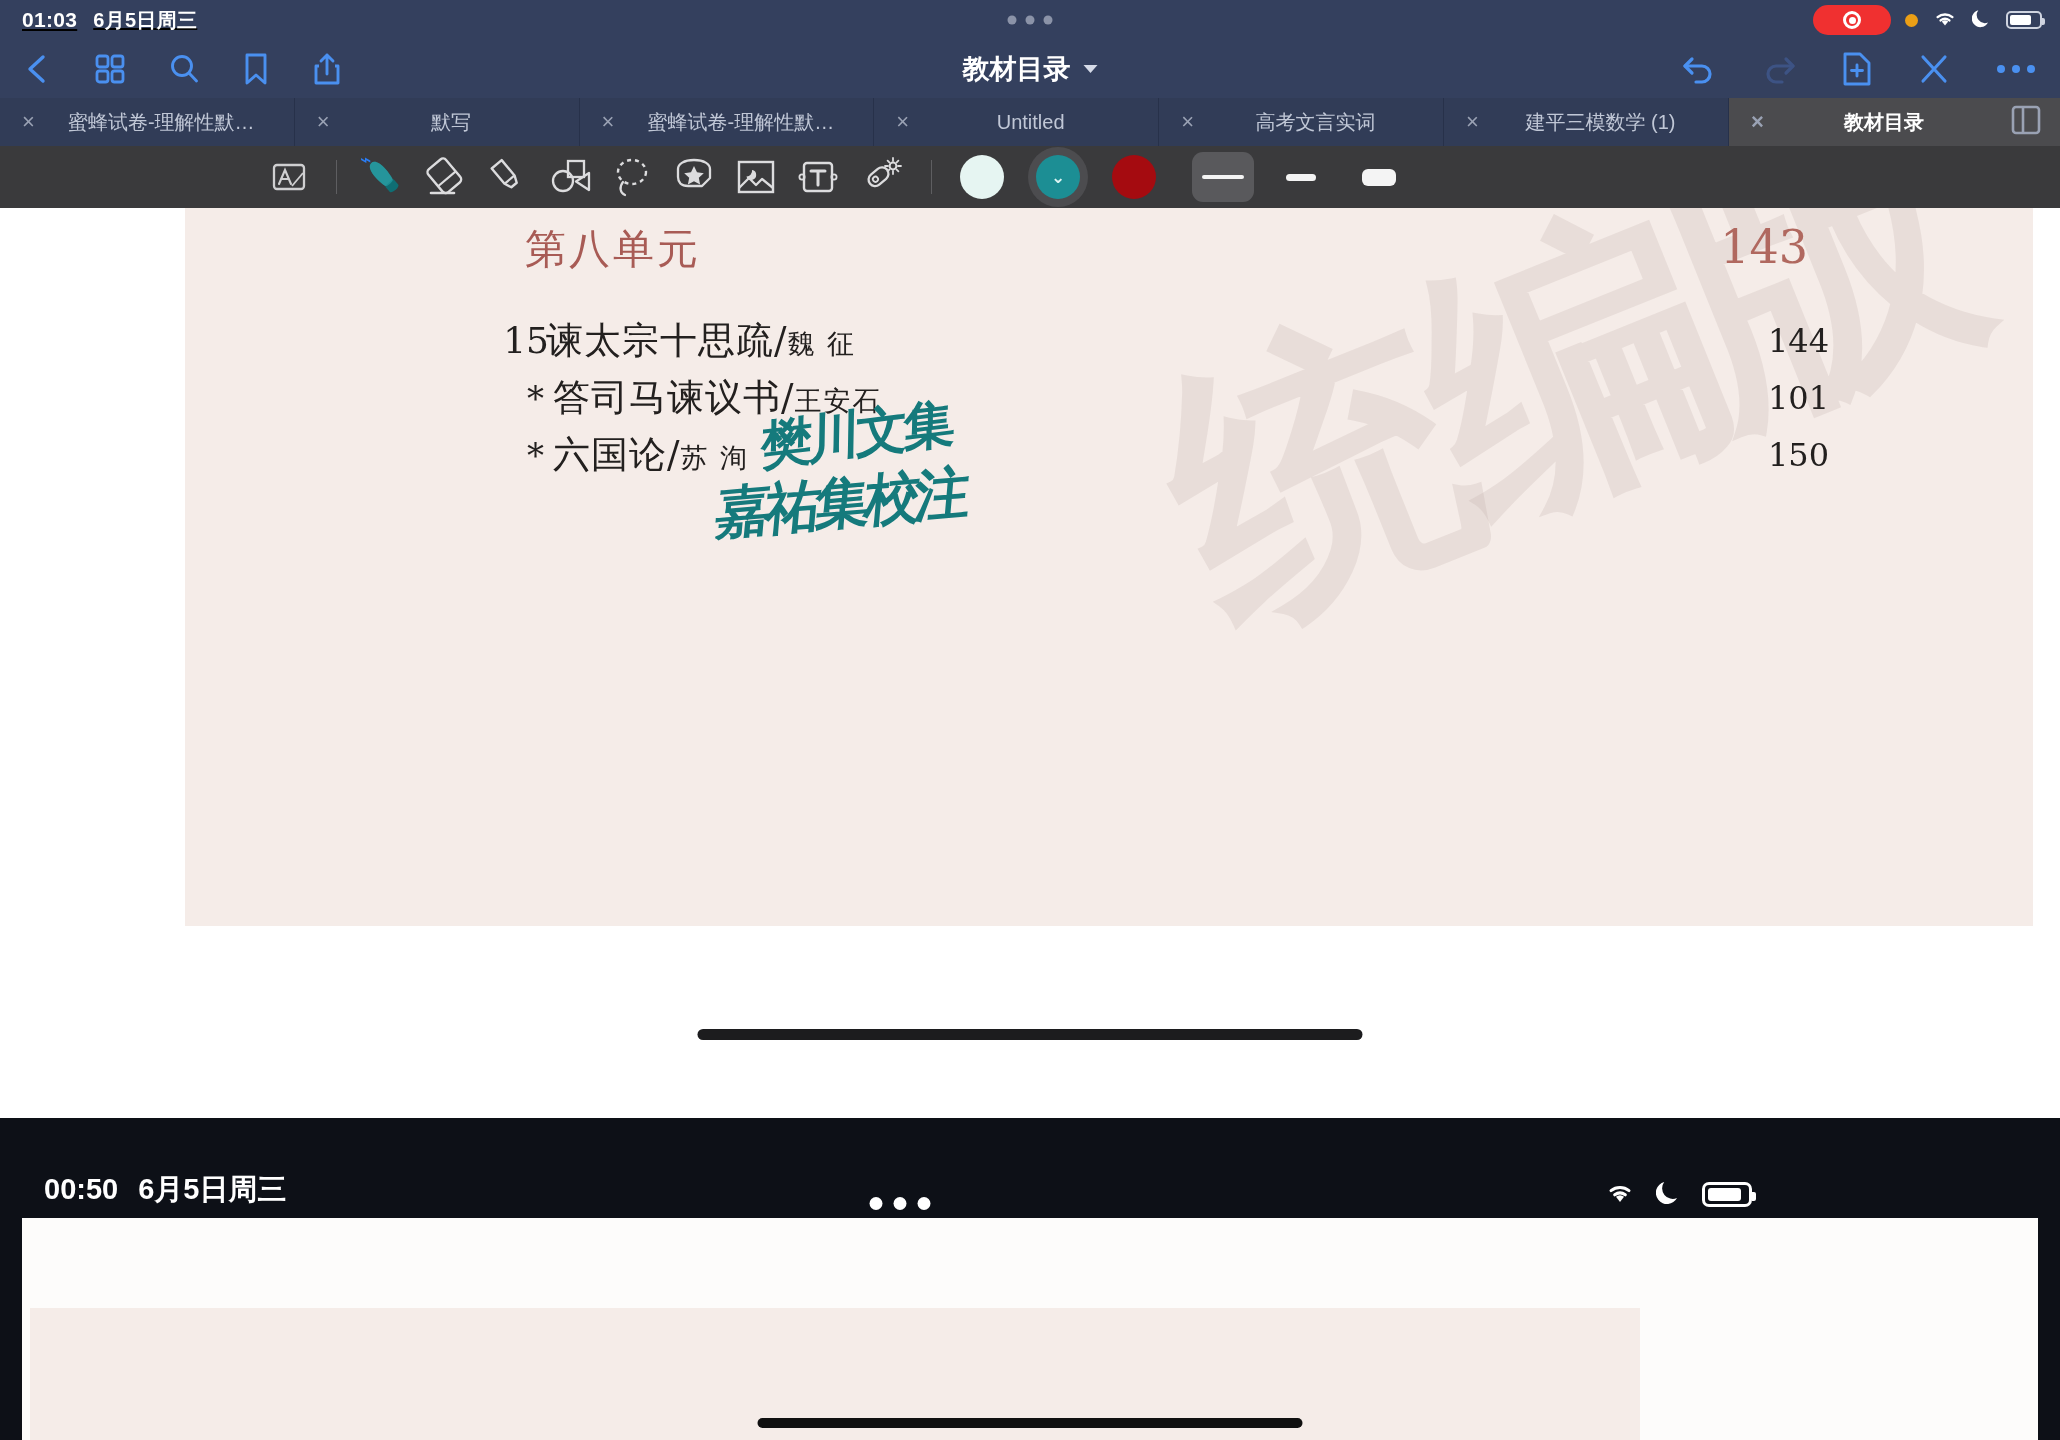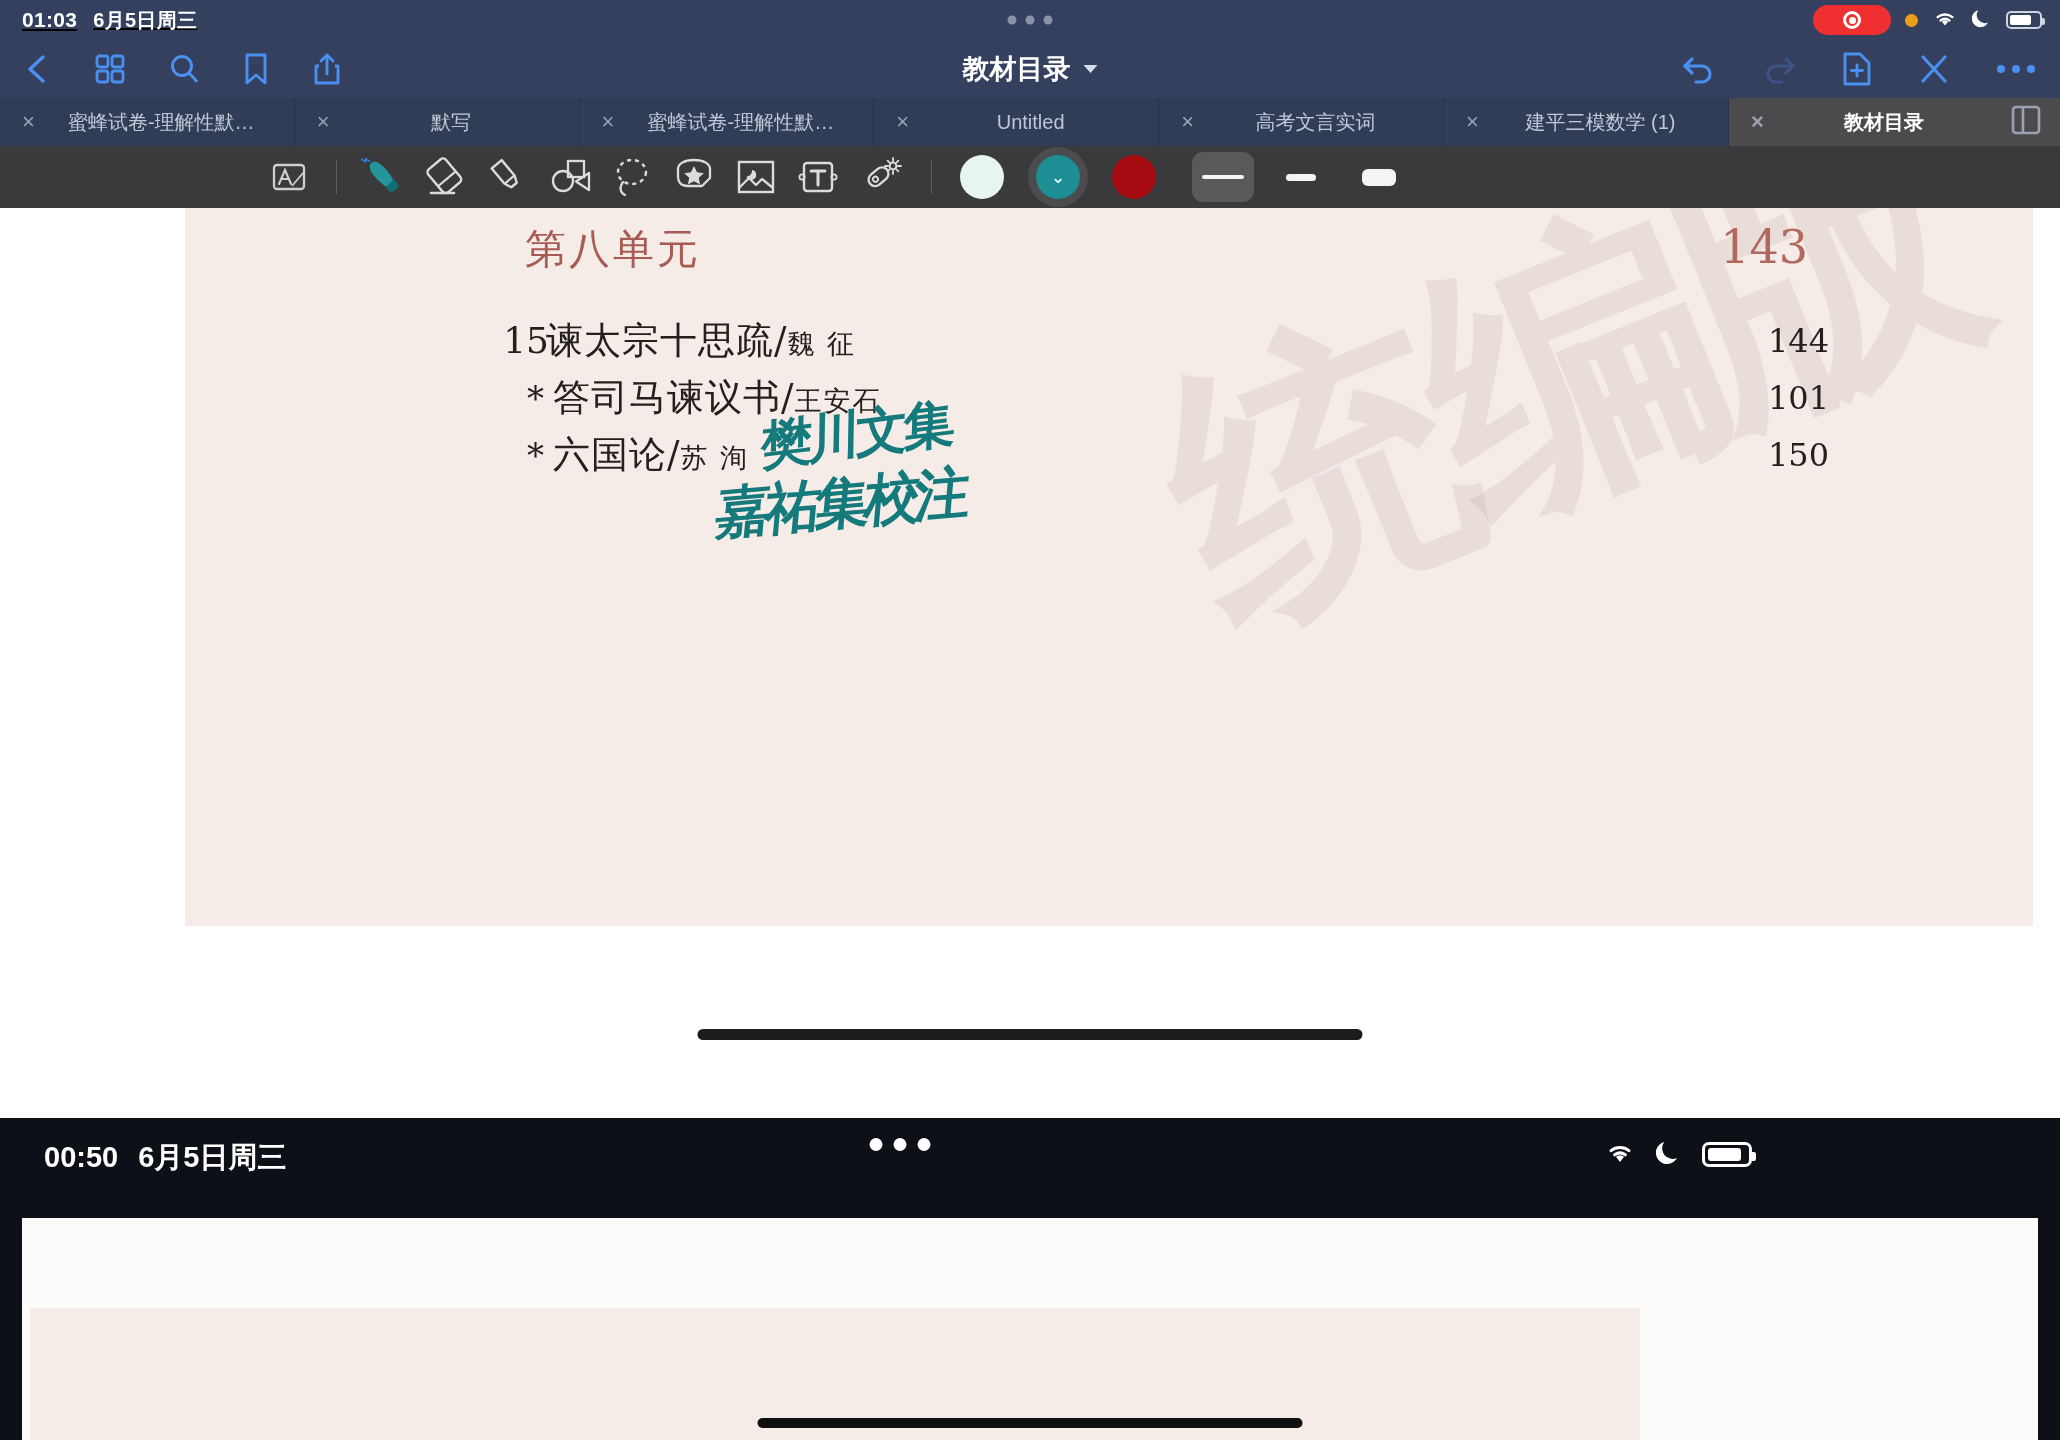--- a/index.html
+++ b/index.html
@@ -234,21 +234,21 @@
   
   .win-bot {
     position: absolute; left: 0; top: 1118px;
     width: 2060px; height: 322px;
     background: #0d1017;
     overflow: hidden;
   }
   .sb2 {
     position: absolute; left: 0; top: 20px;
     width: 1800px; height: 72px;
-    display: flex; align-items: flex-start;
+    display: flex; align-items: flex-end;
   }
   .sb2-left {
     display: flex; align-items: baseline; gap: 20px;
     margin-left: 44px; color: #fff;
     font-size: 29px; font-weight: bold;
   }
   .sb2-center {
     position: absolute; left: 50%; transform: translateX(-50%);
     display: flex; gap: 11px;
   }

